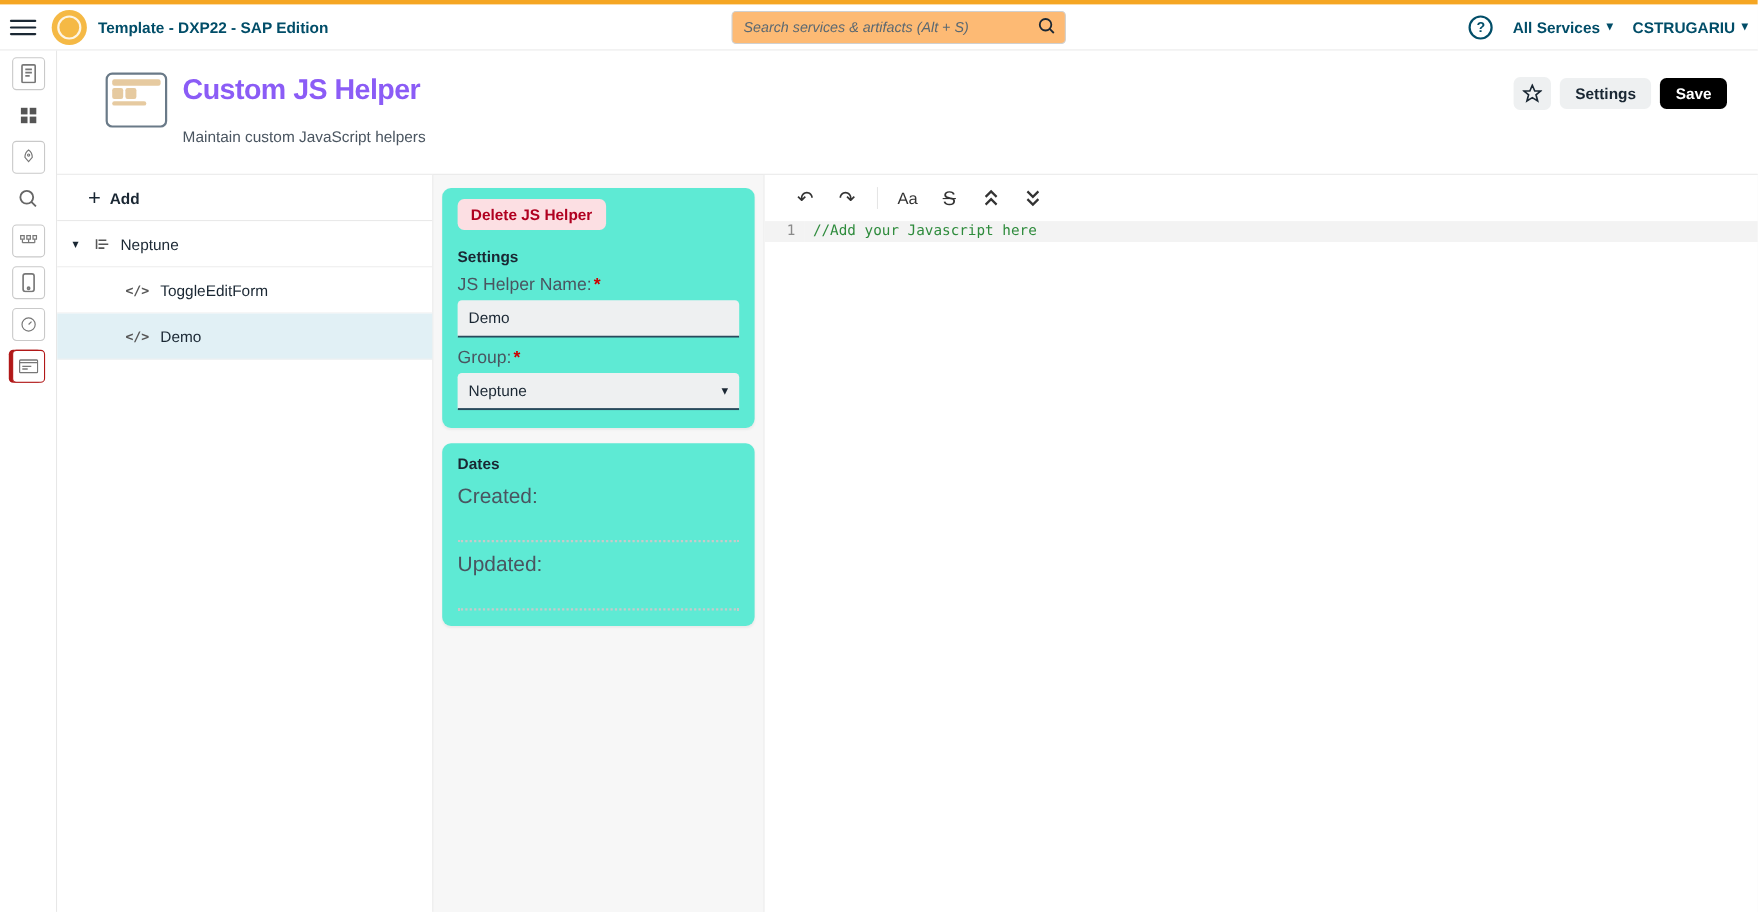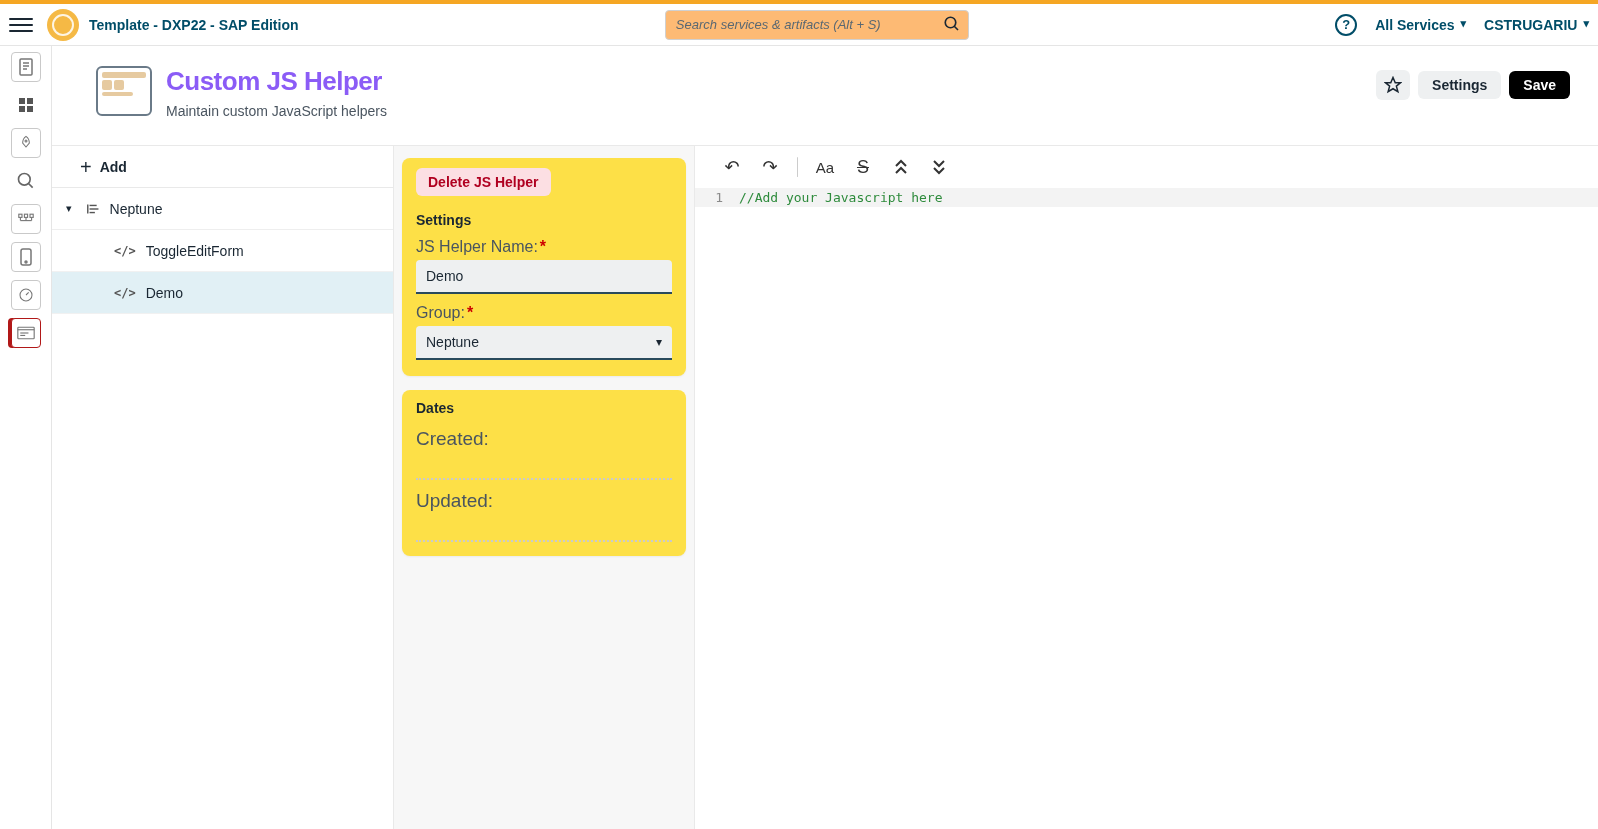--- a/index.html
+++ b/index.html
@@ -58,39 +58,39 @@
   .main { flex: 1; display: flex; flex-direction: column; background: #fff; min-width:0;}
   .header-block { display:flex; align-items: flex-start; padding: 20px 28px 26px 44px; }
   .page-icon {
     width: 56px; height: 50px; border: 2px solid #6a7a88; border-radius: 6px; margin-right: 14px;
     display:flex; flex-direction:column; padding:4px; gap:2px;
   }
   .page-icon .bar { height:6px; background:#e6caa0; border-radius:2px;}
   .page-icon .sq { display:flex; gap:2px;}
   .page-icon .sq span{width:10px;height:10px;background:#e6caa0;border-radius:2px;}
   .page-title { font-size: 26px; font-weight: 800; color:#8b5cf6; letter-spacing:-0.5px;}
-  .page-sub { font-size: 14px; color:#4a5560; margin-top:6px;}
+  .page-sub { font-size: 14px; color:#4a5560; margin-top:19px;}
   .header-actions { margin-left:auto; display:flex; align-items:center; gap:8px; padding-top:4px;}
   .btn { border:none; border-radius:6px; padding:6px 14px; font-size:14px; font-weight:600; cursor:pointer;}
   .btn-icon { width:34px; height:30px; border-radius:6px; background:#eef0f1; display:flex; align-items:center; justify-content:center;}
   .btn-light { background:#eef0f1; color:#1a2733;}
   .btn-dark { background:#000000; color:#fff;}
 
   .work-area { flex:1; display:flex; background:#f7f7f7; border-top:1px solid #e9e9e9; min-height:0;}
   .col-tree { width: 342px; background:#fff; border-right:1px solid #e9e9e9; display:flex; flex-direction:column;}
   .tree-head { display:flex; align-items:center; height:42px; padding:0 14px 0 28px; border-bottom:1px solid #e9e9e9; gap:8px;}
   .plus { font-size:20px; line-height:1; font-weight:400;}
   .tree-group { display:flex; align-items:center; height:42px; padding:0 14px; gap:8px; border-bottom:1px solid #eee; cursor:pointer;}
   .tree-group .caret{font-size:11px;}
   .tree-item { display:flex; align-items:center; height:42px; padding-left:62px; gap:10px; border-bottom:1px solid #f1f1f1; cursor:pointer;}
   .tree-item.sel { background:#e1f0f5;}
   .cicon{font-family:monospace;font-weight:700;color:#555;font-size:12px;}
 
   .col-form { width:300px; padding:12px 8px; }
-  .card { background:#fde047; border-radius:8px; box-shadow:0 1px 2px rgba(0,0,0,0.05); padding:0 0 14px; margin-bottom:14px;}
+  .card { background:#5eead4; border-radius:8px; box-shadow:0 1px 2px rgba(0,0,0,0.05); padding:0 0 14px; margin-bottom:14px;}
   .del-wrap{padding:10px 14px 6px;}
   .del-btn{ background:#fcdfe3; color:#b00020; border:none; border-radius:6px; padding:6px 12px; font-weight:600; font-size:14px; cursor:pointer;}
   .section-title{ font-weight:700; padding:10px 14px 2px; color:#1a2733;}
   .field{ padding:8px 14px 2px;}
   .label{ font-size:16px; color:#4a5560; margin-bottom:4px; display:block;}
   .req{ color:#c00; font-weight:700; margin-left:2px;}
   .input, .select{
     width:100%; height:34px; border:none; border-bottom:2px solid #294a5c;
     background:#eef0f1; border-radius:4px 4px 0 0; padding:0 10px; font-size:14px; color:#1a2733;
   }

